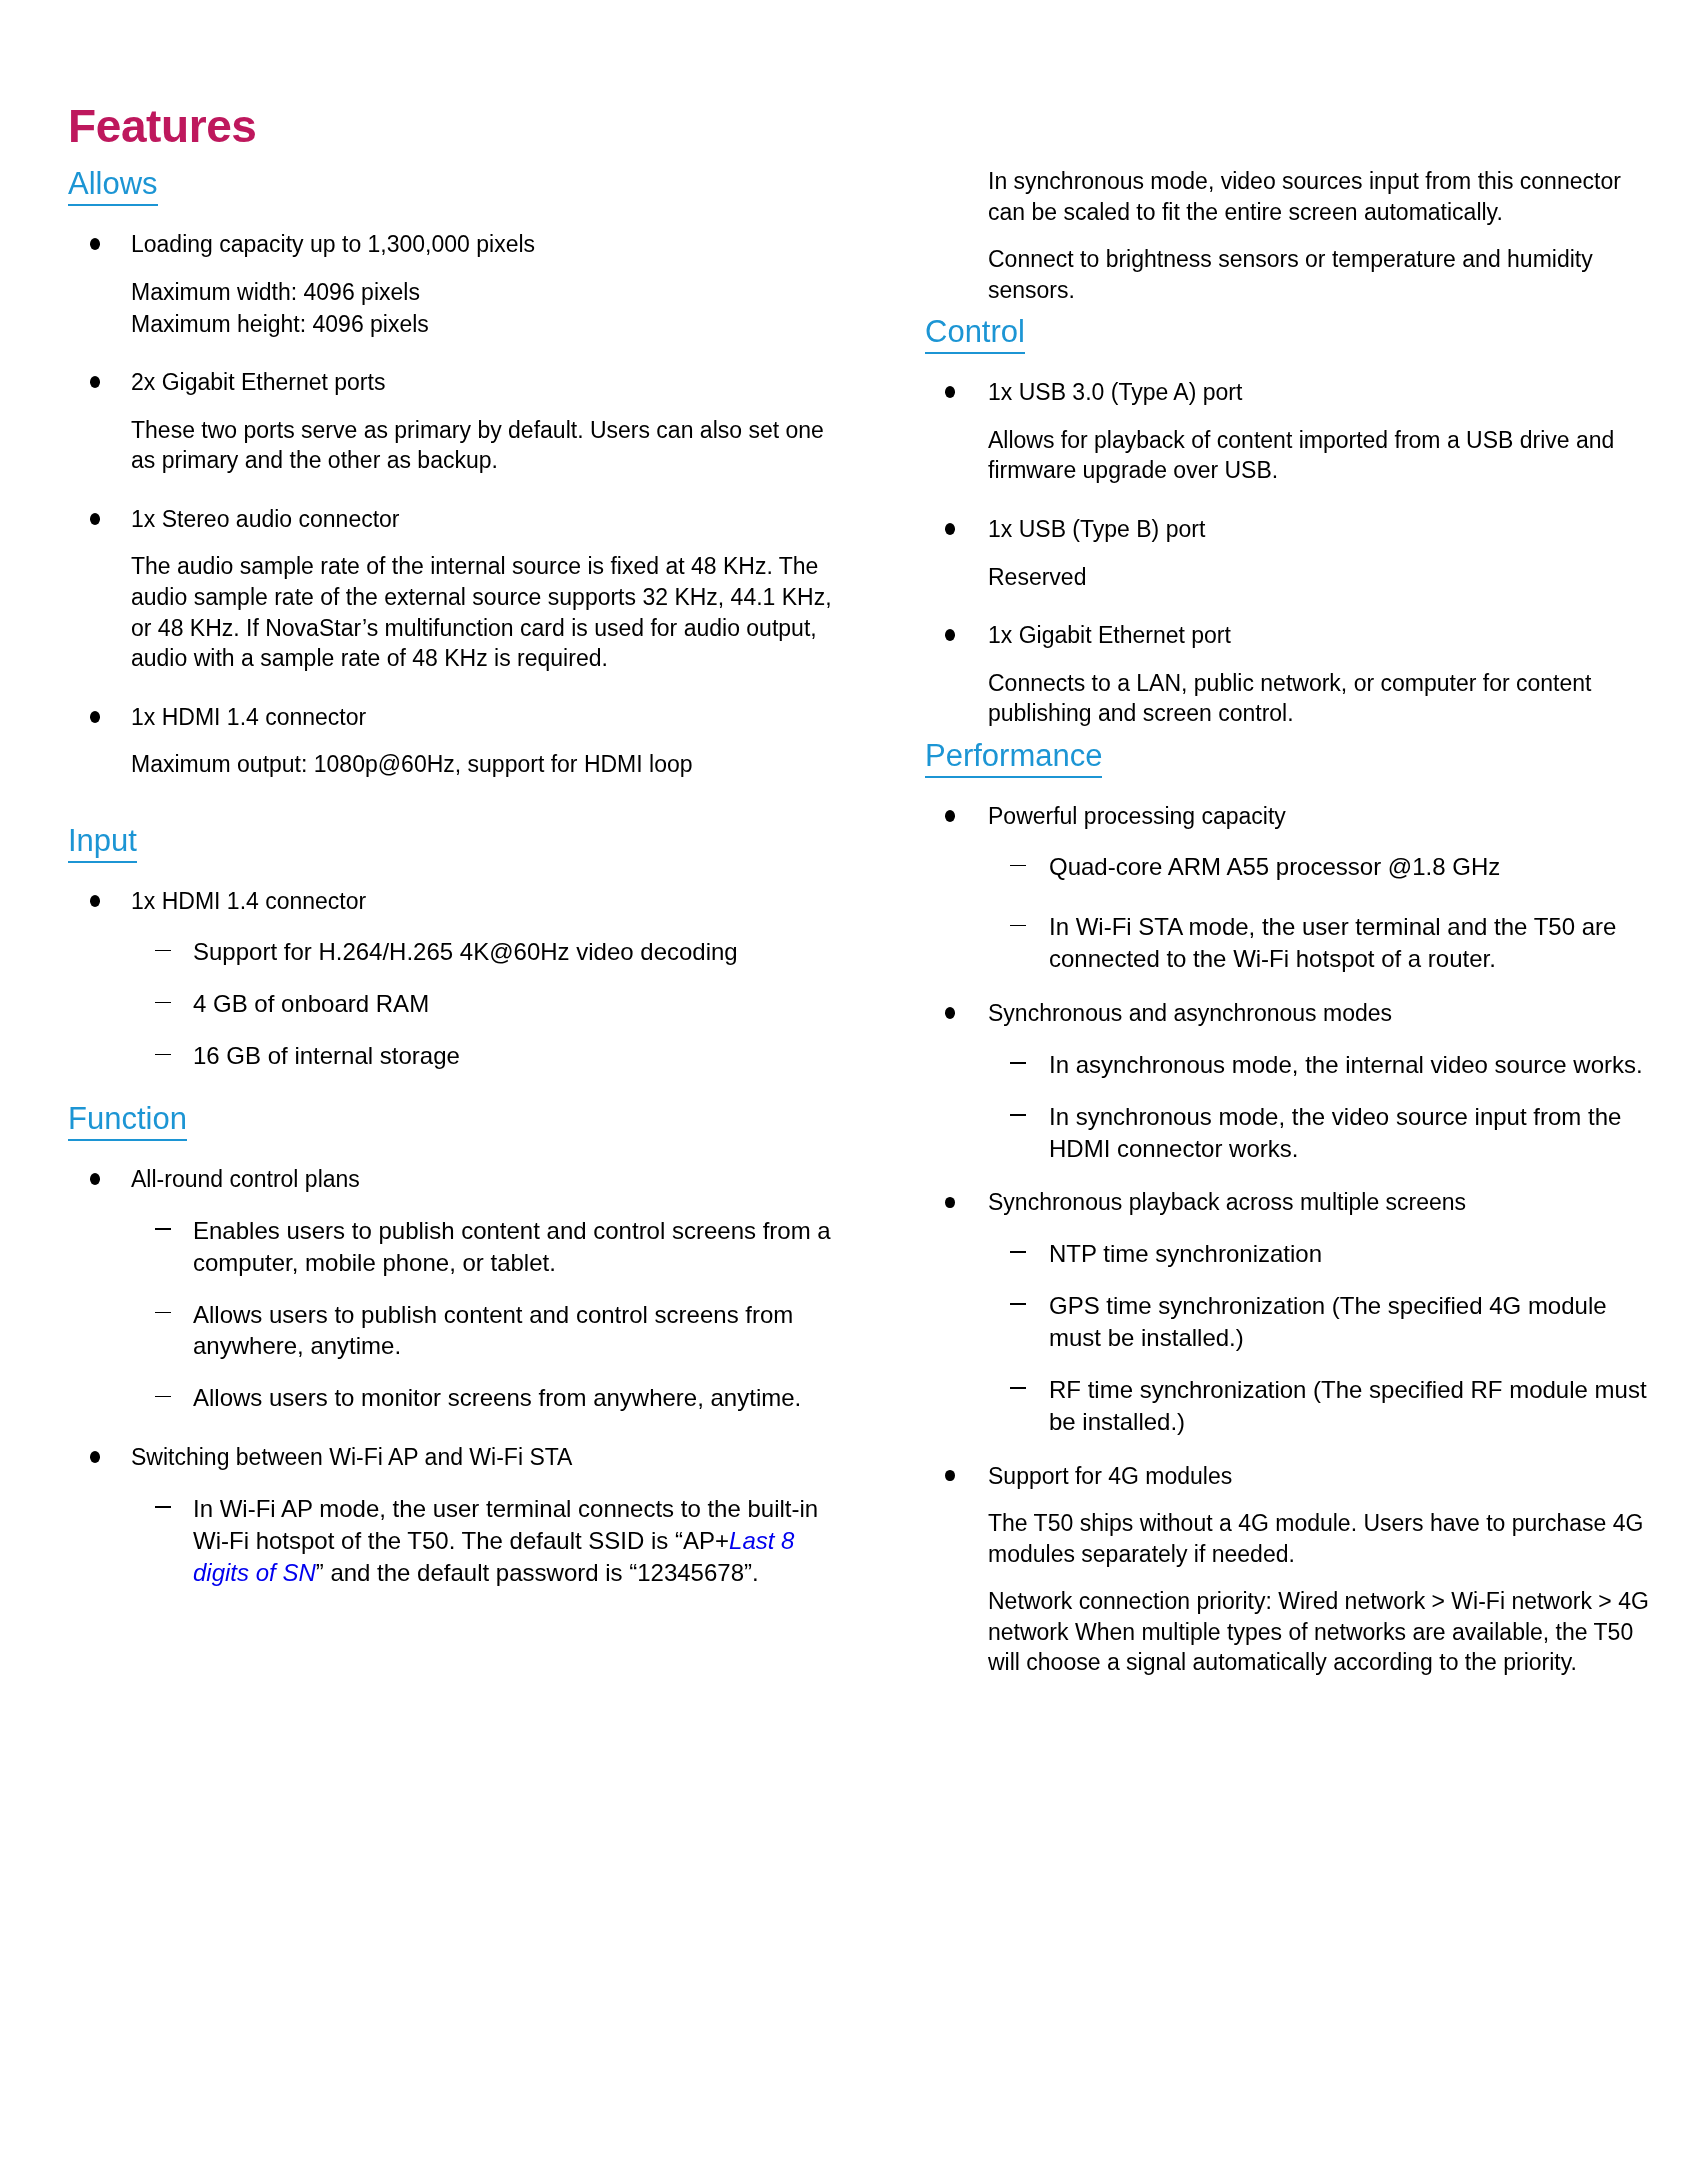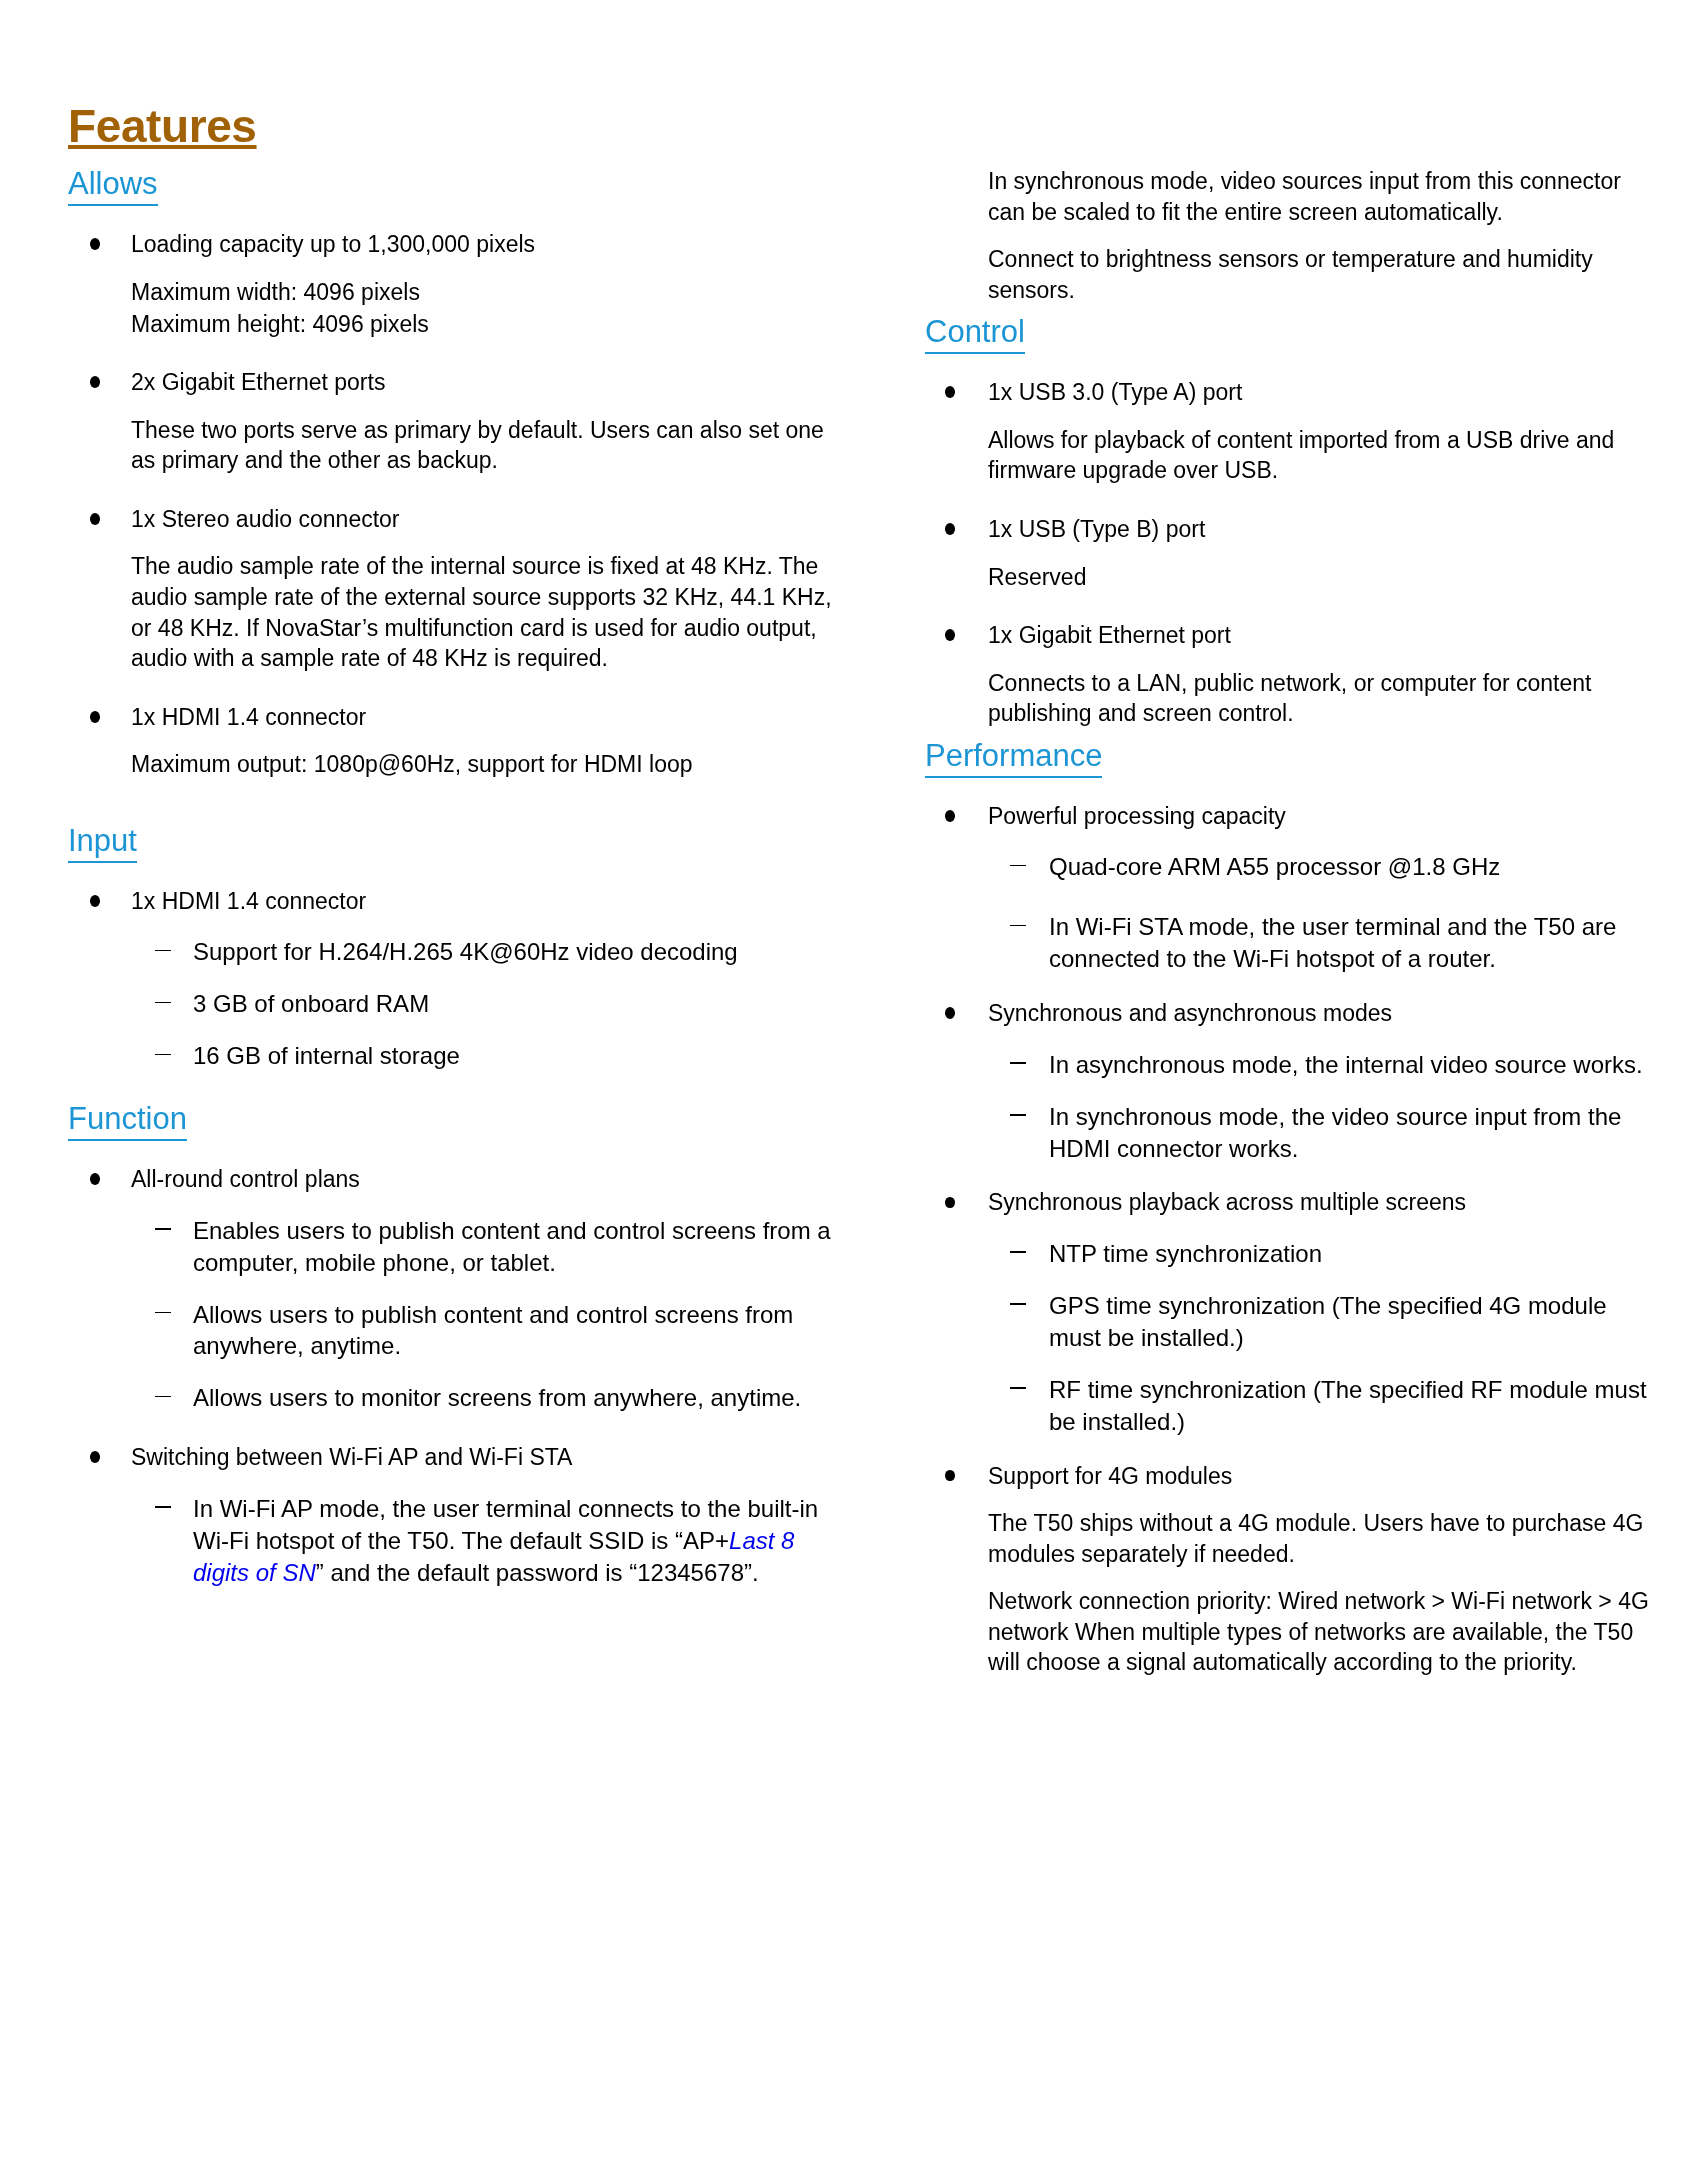--- a/index.html
+++ b/index.html
@@ -26,24 +26,23 @@
     overflow: hidden;
   }
 
   
   .page-title {
     position: absolute;
     left: 68px;
     top: 71px;
     font-size: 46px;
     font-weight: bold;
-    color: #a16207;
+    color: #be185d;
     letter-spacing: -0.4px;
     line-height: 1.05;
-    text-decoration: underline;
   }
 
   
   .columns {
     position: absolute;
     left: 0;
     top: 166px;
     width: 1703px;
     display: flex;
     gap: 0;
@@ -185,21 +184,21 @@
       <div class="bullet">
         <span class="dot"></span>
         <span>1x HDMI 1.4 connector</span>
       </div>
       <div class="sub">
         <span class="dash"></span>
         <span>Support for H.264/H.265 4K@60Hz video decoding</span>
       </div>
       <div class="sub">
         <span class="dash"></span>
-        <span>3 GB of onboard RAM</span>
+        <span>4 GB of onboard RAM</span>
       </div>
       <div class="sub">
         <span class="dash"></span>
         <span>16 GB of internal storage</span>
       </div>
 
 
       <div class="heading-wrap heading-gap-md">
         <span class="section-heading">Function</span>
       </div>

